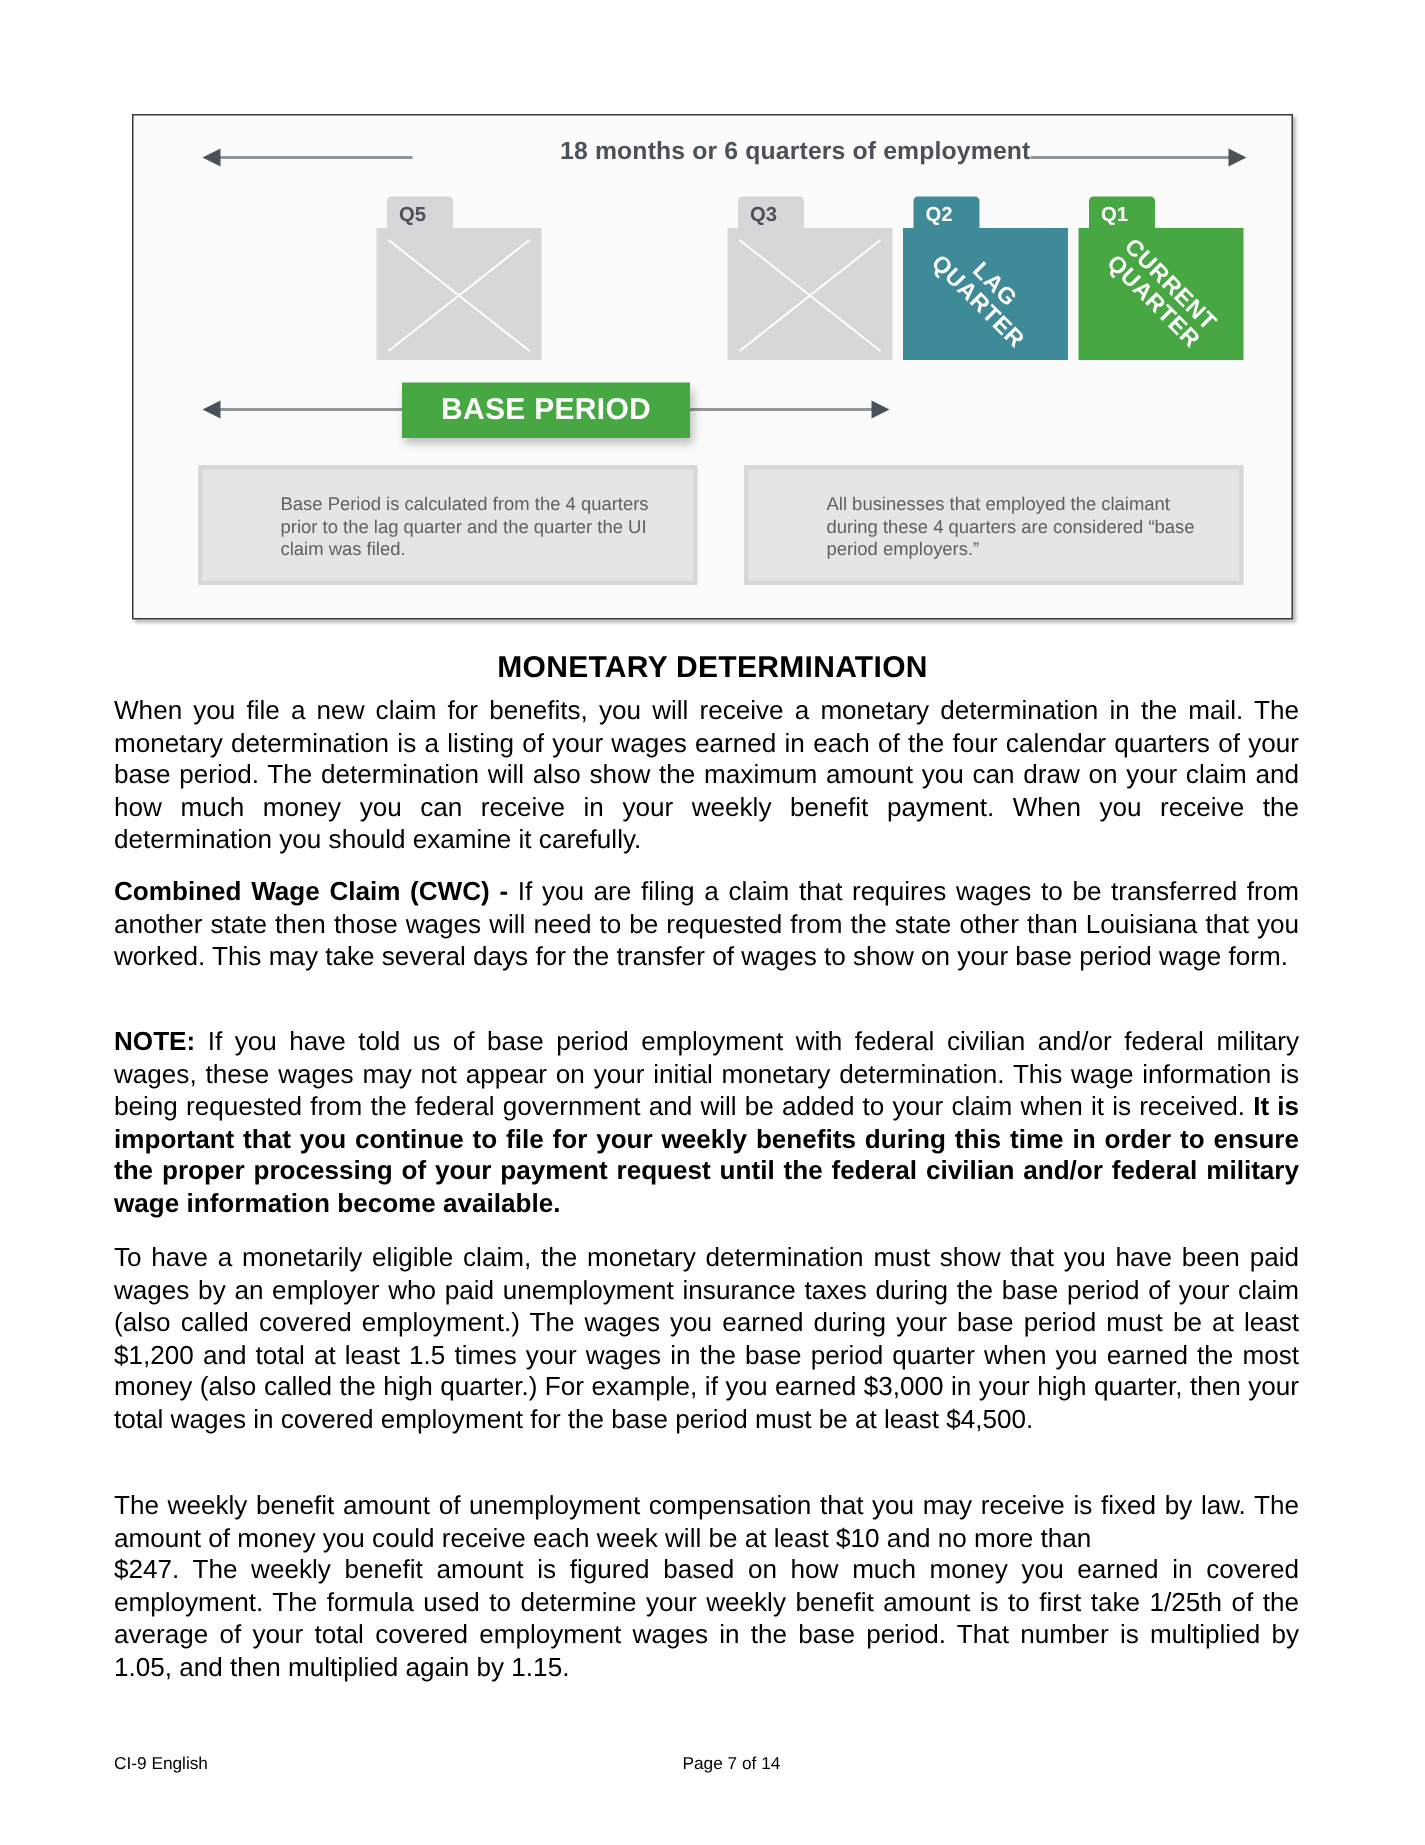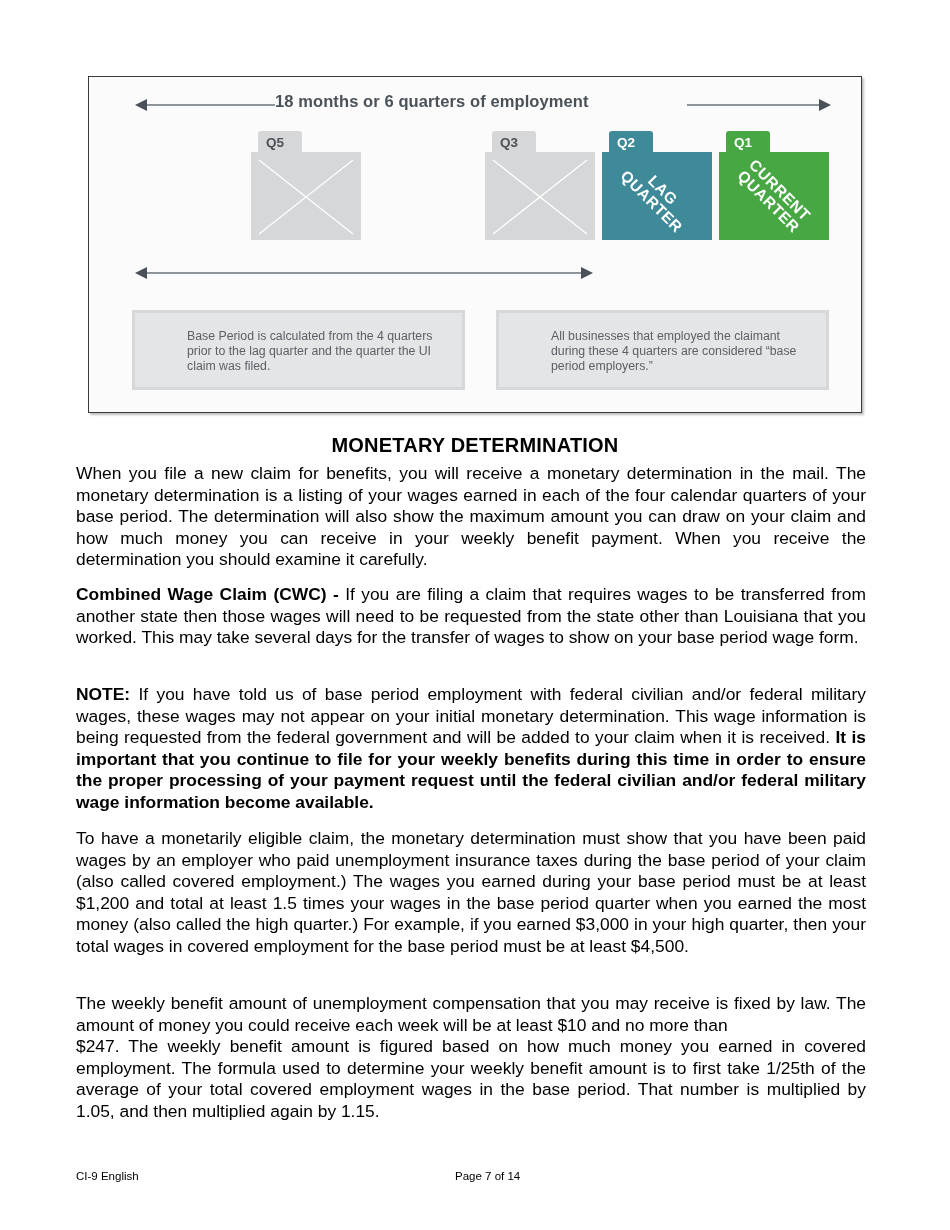--- a/index.html
+++ b/index.html
@@ -13,21 +13,21 @@
   }
   .arrow-row { position: absolute; height: 2px; background: #8e969b; }
   .arrow-row::before, .arrow-row::after {
     content: ""; position: absolute; top: -5px; width: 0; height: 0;
     border-top: 6px solid transparent; border-bottom: 6px solid transparent;
   }
   .arrow-row::before { left: -2px; border-right: 12px solid #4a5158; }
   .arrow-row::after { right: -2px; border-left: 12px solid #4a5158; }
 
   .span-label {
-    position: absolute; top: 15px; left: 186px; width: 412px; text-align: left;
+    position: absolute; top: 15px; left: 186px; width: 412px; text-align: right;
     font-weight: bold; font-size: 16.5px; color: #4a5158; background: #fbfbfb;
     letter-spacing: 0.1px;
   }
 
   .quarter { position: absolute; top: 54px; width: 110px; height: 110px; }
   .quarter .tab {
     position: absolute; left: 7px; top: 0; width: 44px; height: 22px;
     border-radius: 3px 3px 0 0; font-weight: bold; font-size: 13.5px;
     padding-left: 8px; box-sizing: border-box; line-height: 24px;
   }
@@ -108,20 +108,21 @@
     <div class="tab">Q1</div>
     <div class="body">
       <div class="diag-text">
         <div>CURRENT</div>
         <div>QUARTER</div>
       </div>
     </div>
   </div>
 
   <div class="arrow-row" style="left:48px; top:195px; width:454px;"></div>
+  <div class="base-period">BASE PERIOD</div>
 
   <div class="info-box" style="left:43px;">
     <div class="info-text">Base Period is calculated from the 4 quarters prior to the lag quarter and the quarter the UI claim was filed.</div>
   </div>
   <div class="info-box" style="left:407px;">
     <div class="info-text">All businesses that employed the claimant during these 4 quarters are considered “base period employers.”</div>
   </div>
 </div>
 
 <div class="heading">MONETARY DETERMINATION</div>

